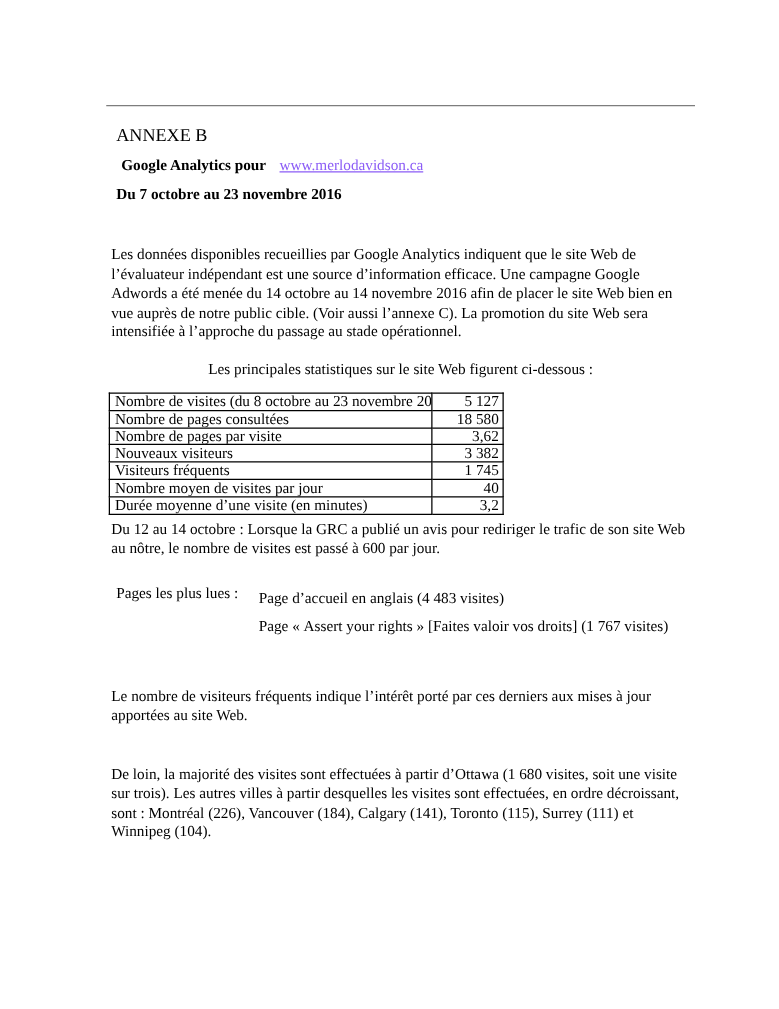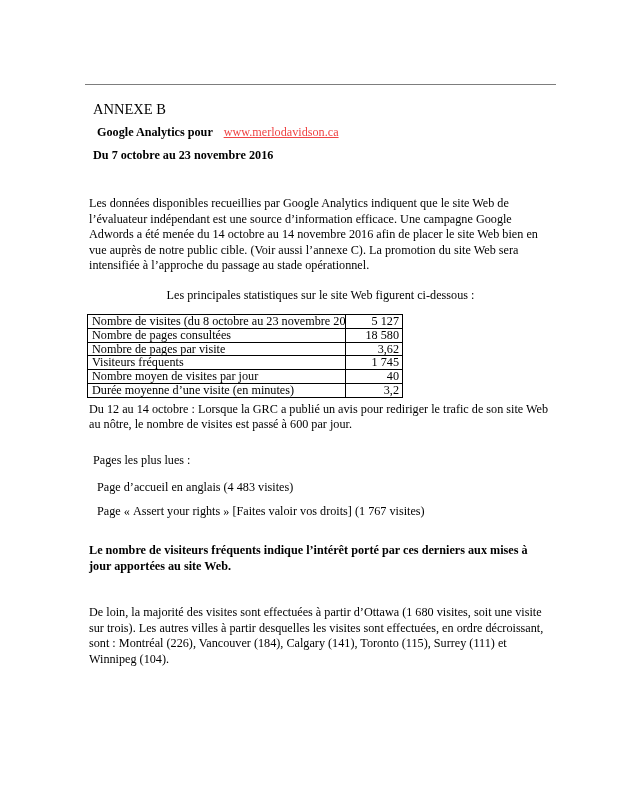--- a/index.html
+++ b/index.html
@@ -25,21 +25,21 @@
     border: 0;
     border-top: 1px solid #7d7d7d;
     height: 0;
     width: 100%;
   }
   .doc-header { padding-top: 4px; }
   .annexe-title { font-size: 14.5px; line-height: 16px; }
   .doc-subtitle { font-weight: bold; line-height: 15px; }
   .website-link {
     font-weight: normal;
-    color: #ef4444;
+    color: #8b5cf6;
     text-decoration: underline;
     cursor: pointer;
   }
   .date-range { font-weight: bold; line-height: 15px; }
 
   .p-intro { margin-top: 21px; }
   .p-stats-intro { margin-top: 6px; text-align: center; }
 
   table.stats {
     margin-top: 7px;
@@ -54,25 +54,25 @@
     line-height: 12.8px;
     height: 13px;
     white-space: nowrap;
     overflow: hidden;
   }
   td.stat-label { width: 258px; padding: 0 2px 0 4px; }
   td.stat-value { width: 57px; text-align: right; padding: 0 3px 0 2px; }
 
   .p-october { }
 
-  .top-pages { margin-top: 8px; display: flex; flex-direction: column; }
+  .top-pages { margin-top: 8px; display: flex; }
   .tp-label { width: 110px; flex: none; }
   .tp-items { flex: 1; }
 
-  .p-frequent { margin-top: 8px; font-weight: bold; }
+  .p-frequent { margin-top: 24px; }
   .p-cities { margin-top: 23px; }
 </style>
 </head>
 <body>
 
 <div class="page">
   <div class="content">
 
     <hr class="top-rule">
 
@@ -96,20 +96,24 @@
         </tr>
         <tr>
           <td class="stat-label">Nombre de pages consultées</td>
           <td class="stat-value">18&nbsp;580</td>
         </tr>
         <tr>
           <td class="stat-label">Nombre de pages par visite</td>
           <td class="stat-value">3,62</td>
         </tr>
         <tr>
+          <td class="stat-label">Nouveaux visiteurs</td>
+          <td class="stat-value">3&nbsp;382</td>
+        </tr>
+        <tr>
           <td class="stat-label">Visiteurs fréquents</td>
           <td class="stat-value">1&nbsp;745</td>
         </tr>
         <tr>
           <td class="stat-label">Nombre moyen de visites par jour</td>
           <td class="stat-value">40</td>
         </tr>
         <tr>
           <td class="stat-label">Durée moyenne d’une visite (en minutes)</td>
           <td class="stat-value">3,2</td>

